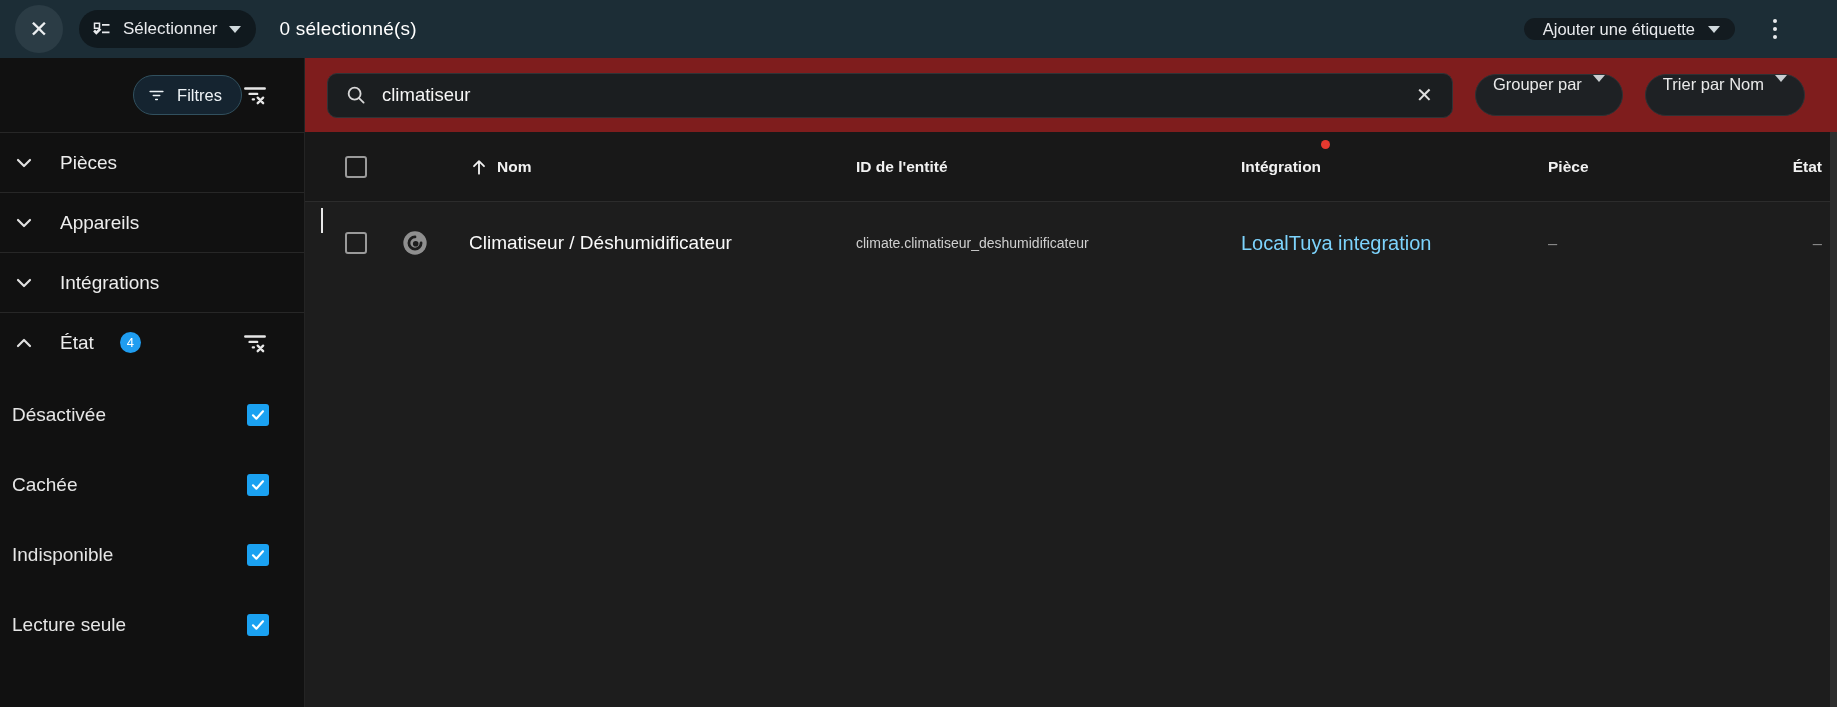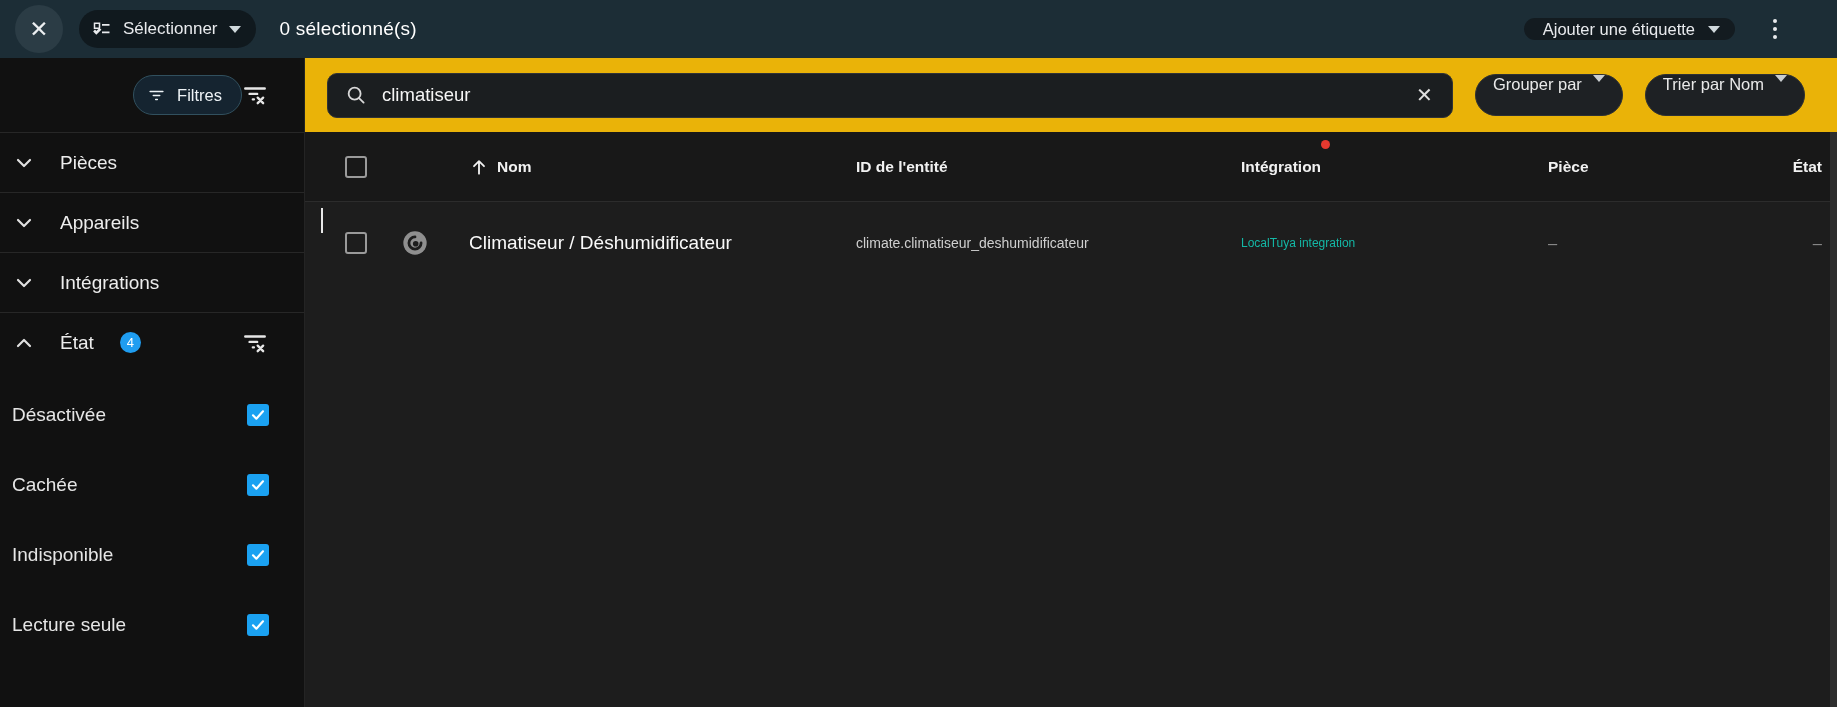--- a/index.html
+++ b/index.html
@@ -46,21 +46,21 @@
   .check-list { padding-top: 8px; }
   .check-row { height: 70px; display: flex; align-items: center; justify-content: space-between;
                padding: 0 35px 0 12px; font-size: 19px; color: #e6e6e6; }
   .checkbox { width: 22px; height: 22px; border-radius: 3px; border: 2px solid #9a9a9a;
               background: transparent; display: flex; align-items: center;
               justify-content: center; cursor: pointer; flex: 0 0 auto; }
   .checkbox.checked { border: none; background: #1ba2f2; }
 
   
   .main { position: absolute; left: 305px; top: 58px; right: 0; bottom: 0; background: #1d1d1d; }
-  .toolbar { height: 74px; background: #eab308; display: flex; align-items: center;
+  .toolbar { height: 74px; background: #7f1d1d; display: flex; align-items: center;
              padding: 0 32px 0 22px; }
   .search-box { flex: 1; height: 45px; background: #1b1e20; border: 1px solid #303336;
                 border-radius: 10px; display: flex; align-items: center; gap: 15px;
                 padding: 0 17px; }
   .search-box input { flex: 1; background: transparent; border: none; outline: none;
                       color: #f5f5f5; font-size: 18.5px; font-family: "Liberation Sans", sans-serif; }
   .search-clear { color: #e0e0e0; font-size: 20px; cursor: pointer; padding: 0 2px; }
   .pill-btn { height: 42px; border-radius: 21px; background: #1e2124; border: 1px solid #2e3134;
               display: flex; align-items: flex-start; gap: 11px; padding: 0 17px;
               color: #e9e9e9; font-size: 16.5px; margin-left: 22px; cursor: pointer; white-space: nowrap; }
@@ -72,21 +72,21 @@
            font-size: 15.5px; font-weight: 700; color: #f1f1f1; }
   .hcell { display: flex; align-items: center; height: 100%; position: relative; cursor: pointer; }
   .hcell.name-h { gap: 8px; }
   .hcell.right, .cell.right { justify-content: flex-end; text-align: right; }
   .red-dot { position: absolute; top: 8px; left: 80px; width: 9px; height: 9px;
              border-radius: 50%; background: #e4392f; }
   .trow { height: 82px; background: #1d1d1d; cursor: pointer; }
   .cell { display: flex; align-items: center; height: 100%; }
   .cell.name { font-size: 19px; color: #fafafa; }
   .cell.entid { font-size: 14px; color: #cfcfcf; }
-  .cell.integ { font-size: 12px; color: #14b8a6; }
+  .cell.integ { font-size: 20px; color: #7dd3fc; }
   .cell.dash { font-size: 16.5px; color: #8a8a8a; }
   .avatar { width: 28px; height: 28px; }
 
   .scrollbar { position: absolute; right: 0; top: 74px; width: 7px; bottom: 0;
                background: #2e2e2e; cursor: pointer; }
   .cursor-bar { position: absolute; left: 16px; top: 150px; width: 2px; height: 25px;
                 background: #e8e8e8; }
   svg { display: block; }
 </style>
 </head>

